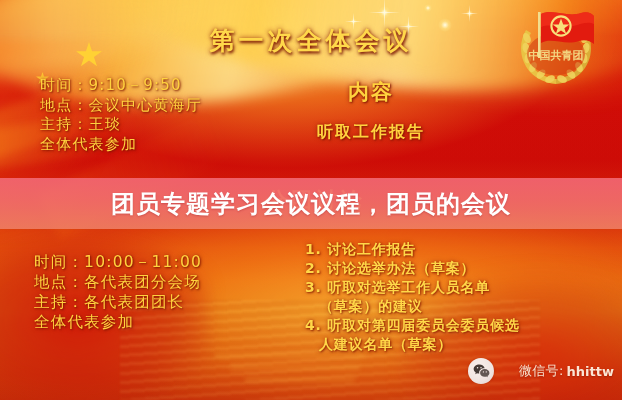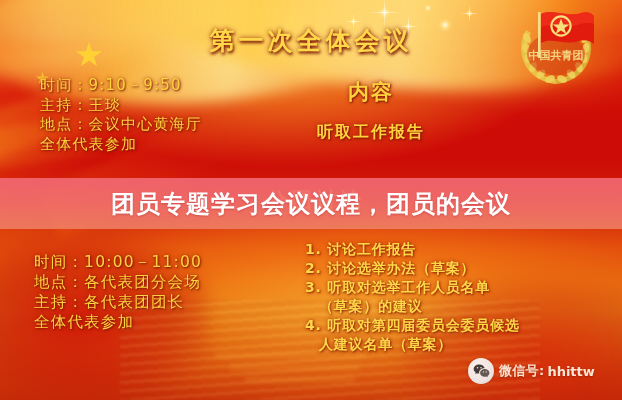--- a/index.html
+++ b/index.html
@@ -252,24 +252,25 @@
     border-radius: 50%;
     background: radial-gradient(circle at 38% 34%, #ffffff 0%, #f2f2f2 62%, #dcdcdc 100%);
     display: flex; align-items: center; justify-content: center;
     box-shadow: 0 0 3px rgba(120,20,0,0.35);
     flex: 0 0 auto;
   }
   .wechat-badge svg { width: 19px; height: 19px; display: block; }
   .watermark .wm-text {
     color: #fdf1df;
     font-size: 13px;
-    font-weight: 700;
+    font-weight: 400;
     letter-spacing: 0.3px;
     text-shadow: 0 1px 2px rgba(120,20,0,0.55);
     white-space: nowrap;
+    margin-left: 20px;
   }
   .watermark .wm-handle {
     color: #fff6e6;
     font-size: 13px;
     font-weight: 700;
     margin-left: -2px;
     text-shadow: 0 1px 2px rgba(120,20,0,0.55);
   }
 </style>
 </head>
@@ -339,22 +340,22 @@
       <path d="M52 14.6 L54.2 20.4 L60.2 20.6 L55.4 24.2 L57.2 30.1 L52 26.6 L46.8 30.1 L48.6 24.2 L43.8 20.6 L49.8 20.4 Z" fill="#f7e07a"></path>
 
       <text x="47" y="55" text-anchor="middle" font-family="DejaVu Sans, Liberation Sans, sans-serif" font-size="11" font-weight="700" fill="#f5e089" opacity="0.92">中国共青团</text>
     </svg>
   </div>
 
   <div class="poster-title">第一次全体会议</div>
 
   <div class="block" id="session1-details">
     <div class="line">时间：9:10－9:50</div>
+    <div class="line">地点：会议中心黄海厅</div>
     <div class="line">主持：王琰</div>
-    <div class="line">地点：会议中心黄海厅</div>
     <div class="line">全体代表参加</div>
   </div>
 
   <div id="session1-agenda-head">内容</div>
   <div id="session1-agenda-item">听取工作报告</div>
 
   <div class="section-sub">分团讨论</div>
 
   <div class="block" id="session2-details">
     <div class="line">时间：10:00－11:00</div>

